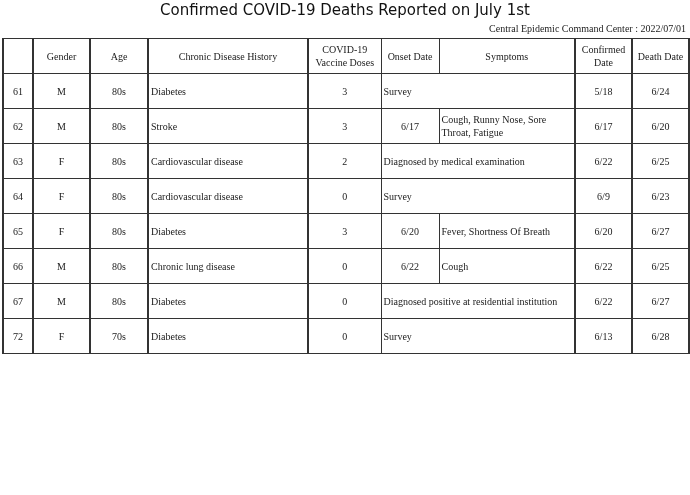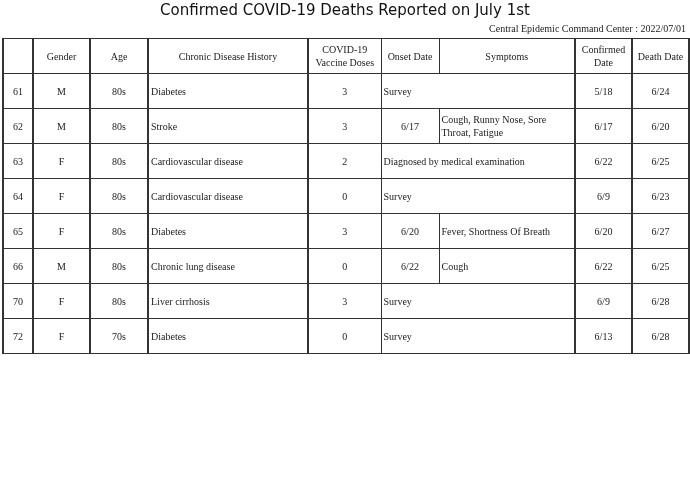--- a/index.html
+++ b/index.html
@@ -105,28 +105,28 @@
         <td class="c thick-right">M</td>
         <td class="c thick-right">80s</td>
         <td class="l thick-right">Chronic lung disease</td>
         <td class="c">0</td>
         <td class="c">6/22</td>
         <td class="l thick-right">Cough</td>
         <td class="c thick-right">6/22</td>
         <td class="c thick-right">6/25</td>
       </tr>
       <tr class="thick-bottom">
-        <td class="c outer-left thick-right">70</td>
-        <td class="c thick-right">F</td>
+        <td class="c outer-left thick-right">67</td>
+        <td class="c thick-right">M</td>
         <td class="c thick-right">80s</td>
-        <td class="l thick-right">Liver cirrhosis</td>
-        <td class="c">3</td>
-        <td class="l thick-right" colspan="2">Survey</td>
-        <td class="c thick-right">6/9</td>
-        <td class="c thick-right">6/28</td>
+        <td class="l thick-right">Diabetes</td>
+        <td class="c">0</td>
+        <td class="l thick-right" colspan="2">Diagnosed positive at residential institution</td>
+        <td class="c thick-right">6/22</td>
+        <td class="c thick-right">6/27</td>
       </tr>
       <tr class="thick-bottom">
         <td class="c outer-left thick-right">72</td>
         <td class="c thick-right">F</td>
         <td class="c thick-right">70s</td>
         <td class="l thick-right">Diabetes</td>
         <td class="c">0</td>
         <td class="l thick-right" colspan="2">Survey</td>
         <td class="c thick-right">6/13</td>
         <td class="c thick-right">6/28</td>

